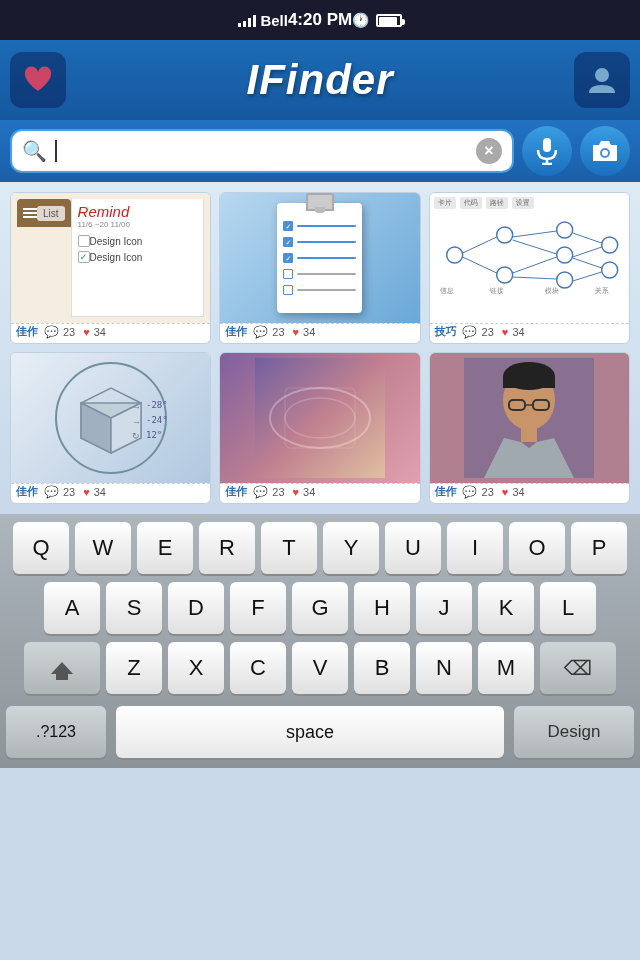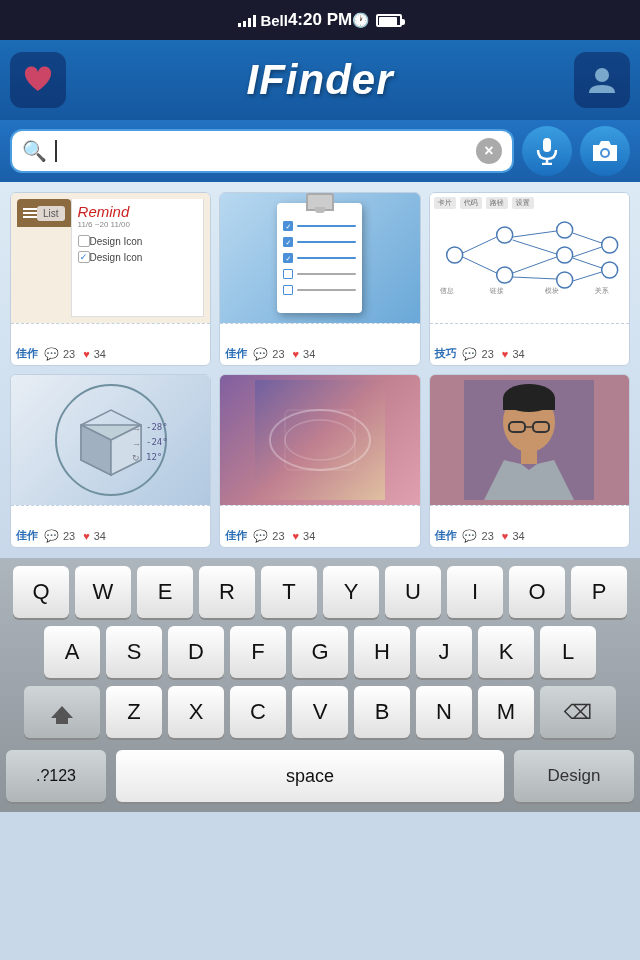--- a/index.html
+++ b/index.html
@@ -150,21 +150,21 @@
       overflow: hidden;
       border: 1px solid #c0d0e0;
     }
     .grid-thumb {
       width: 100%;
       height: 130px;
       overflow: hidden;
       position: relative;
     }
     .grid-meta {
-      padding: 22px 5px 4px;
+      padding: 0 5px 4px;
       display: flex;
       align-items: center;
       gap: 4px;
       font-size: 11px;
       color: #2a6db5;
       border-top: 1px dashed #c0d0e0;
     }
     .meta-tag {
       font-weight: 600;
       margin-right: 2px;

